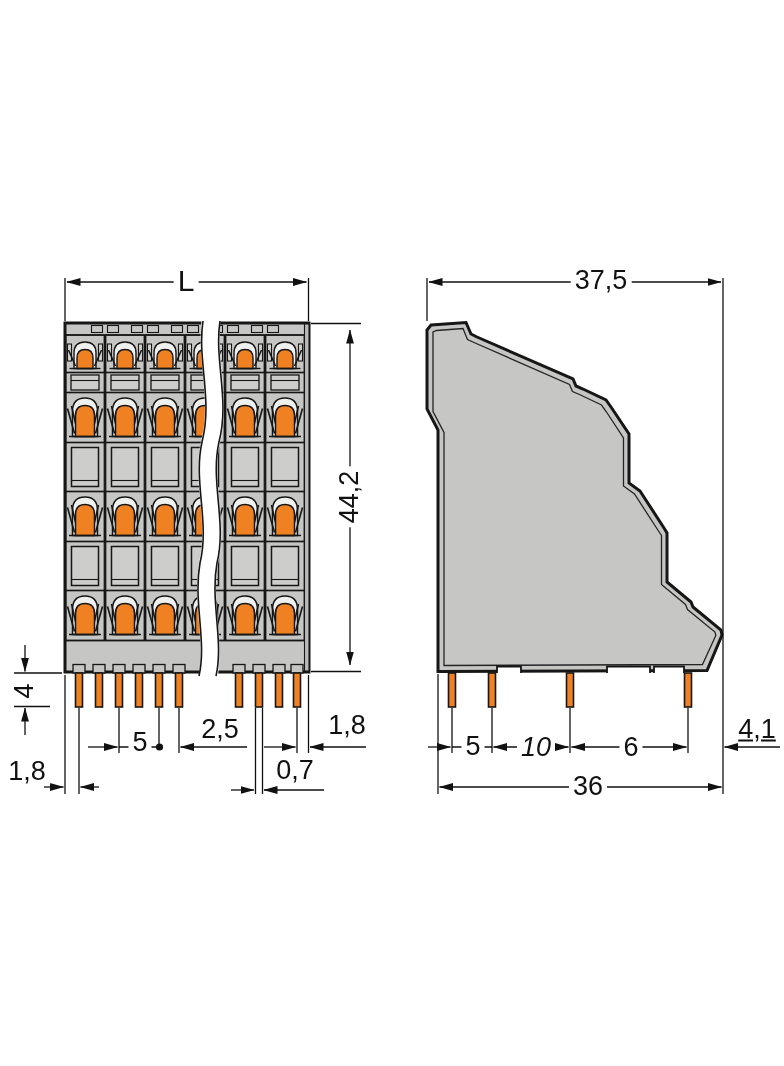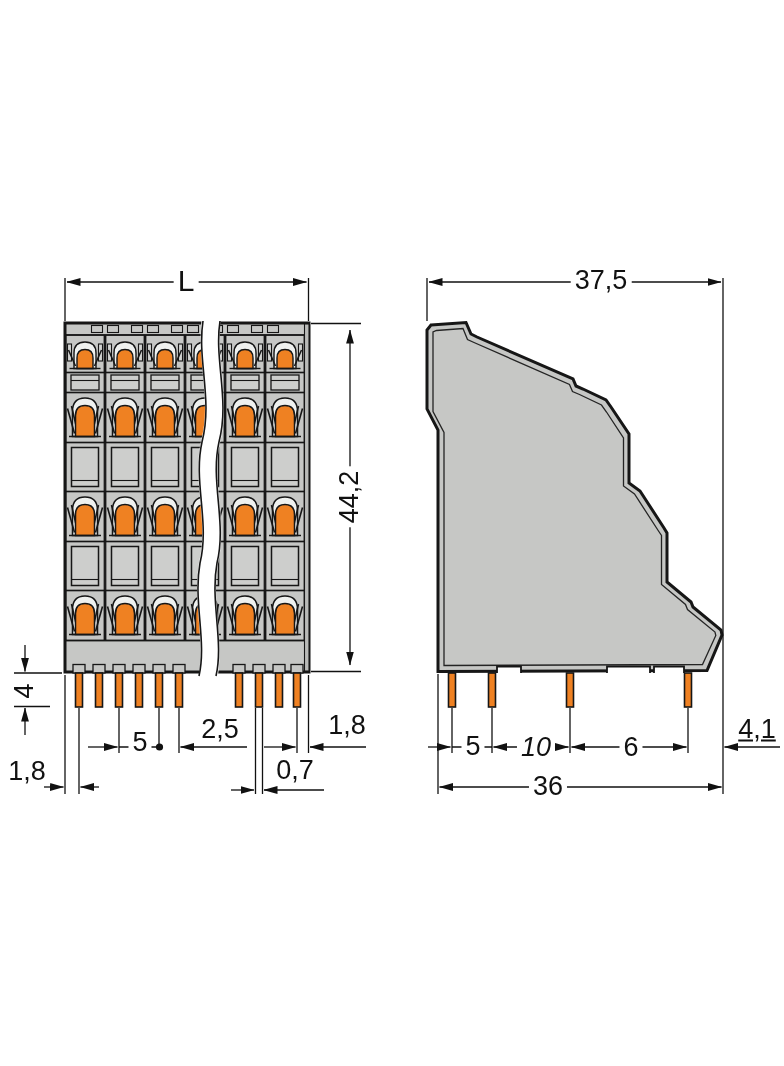--- a/index.html
+++ b/index.html
@@ -273,15 +273,15 @@
   <div class="dim-label" style="left:140px;top:742px;">5</div>
   <div class="dim-label" style="left:220px;top:729px;text-align:right;">2,5</div>
   <div class="dim-label" style="left:295px;top:770px;">0,7</div>
   <div class="dim-label" style="left:347px;top:725px;">1,8</div>
 
   <div class="dim-label" style="left:576px;top:280px;margin-left:25px;">37,5</div>
   <div class="dim-label" style="left:473px;top:746px;">5</div>
   <div class="dim-label" style="left:536px;top:747px;font-style:italic;">10</div>
   <div class="dim-label" style="left:631px;top:747px;">6</div>
   <div class="dim-label" style="left:757px;top:729px;text-decoration:underline;">4,1</div>
-  <div class="dim-label" style="left:548px;top:786px;">36</div>
+  <div class="dim-label" style="left:588px;top:786px;">36</div>
 
 </div>
 
 </body></html>

